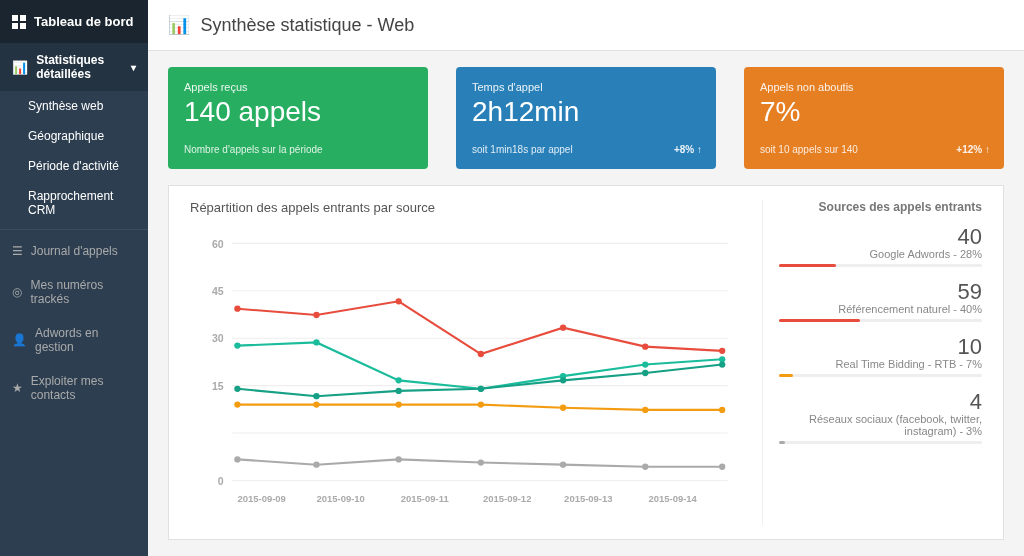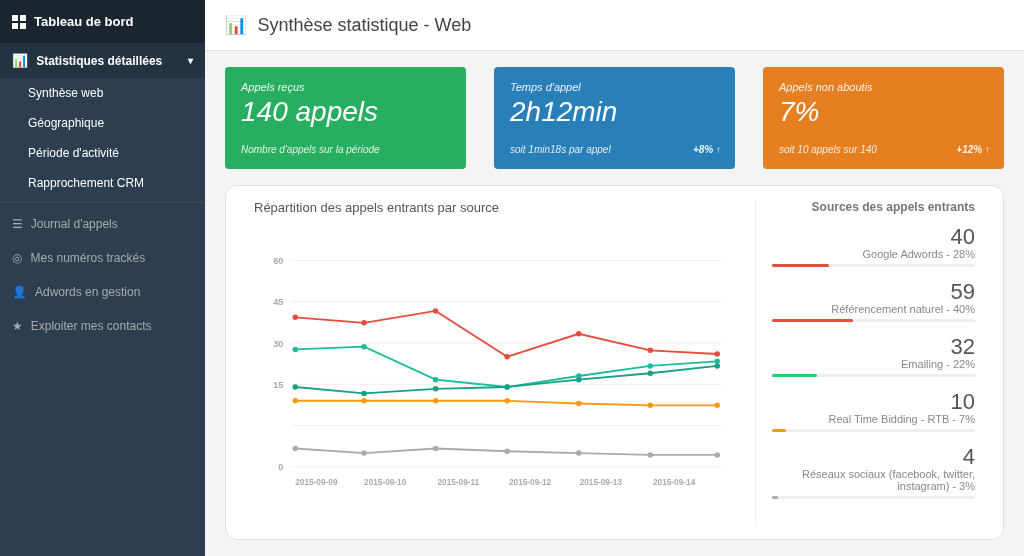--- a/index.html
+++ b/index.html
@@ -1,20 +1,20 @@
 <!DOCTYPE html>
 <html><head>
   <meta charset="utf-8">
   <style>
     * { box-sizing: border-box; margin: 0; padding: 0; }
     body { font-family: 'Segoe UI', Arial, sans-serif; background: #f4f4f4; display: flex; height: 556px; overflow: hidden; }
 
     
     .sidebar {
-      width: 205px;
+      width: 148px;
       background: #2c3e50;
       color: #ccc;
       flex-shrink: 0;
       display: flex;
       flex-direction: column;
       height: 556px;
       overflow: hidden;
     }
     .sidebar-header {
       background: #1a252f;
@@ -86,21 +86,20 @@
       font-size: 18px;
       color: #444;
       font-weight: 300;
     }
 
     
     .kpi-row {
       display: flex;
       gap: 28px;
       padding: 16px 20px;
-      font-style: italic;
     }
     .kpi-card {
       flex: 1;
       border-radius: 4px;
       padding: 14px 16px;
       color: #fff;
       position: relative;
       overflow: hidden;
     }
     .kpi-card.green { background: #27ae60; }
@@ -129,22 +128,22 @@
       font-weight: 600;
       color: #fff;
       opacity: 0.9;
     }
 
     
     .chart-section {
       background: #fff;
       margin: 0 20px 16px 20px;
       border: 1px solid #e0e0e0;
-      border-radius: 12px;
-      padding: 14px 28px;
+      border-radius: 0;
+      padding: 14px 21px;
       display: flex;
       gap: 24px;
       flex: 1;
       overflow: hidden;
     }
     .chart-area {
       flex: 1;
       display: flex;
       flex-direction: column;
     }
@@ -369,27 +368,20 @@
       </div>
 
       <div class="source-item">
         <div class="source-number">59</div>
         <div class="source-label">Référencement naturel - 40%</div>
         <div class="source-bar-bg">
           <div class="source-bar" style="width:40%;background:#e74c3c;"></div>
         </div>
       </div>
 
-      <div class="source-item">
-        <div class="source-number">32</div>
-        <div class="source-label">Emailing - 22%</div>
-        <div class="source-bar-bg">
-          <div class="source-bar" style="width:22%;background:#2ecc71;"></div>
-        </div>
-      </div>
 
       <div class="source-item">
         <div class="source-number">10</div>
         <div class="source-label">Real Time Bidding - RTB - 7%</div>
         <div class="source-bar-bg">
           <div class="source-bar" style="width:7%;background:#f39c12;"></div>
         </div>
       </div>
 
       <div class="source-item">

